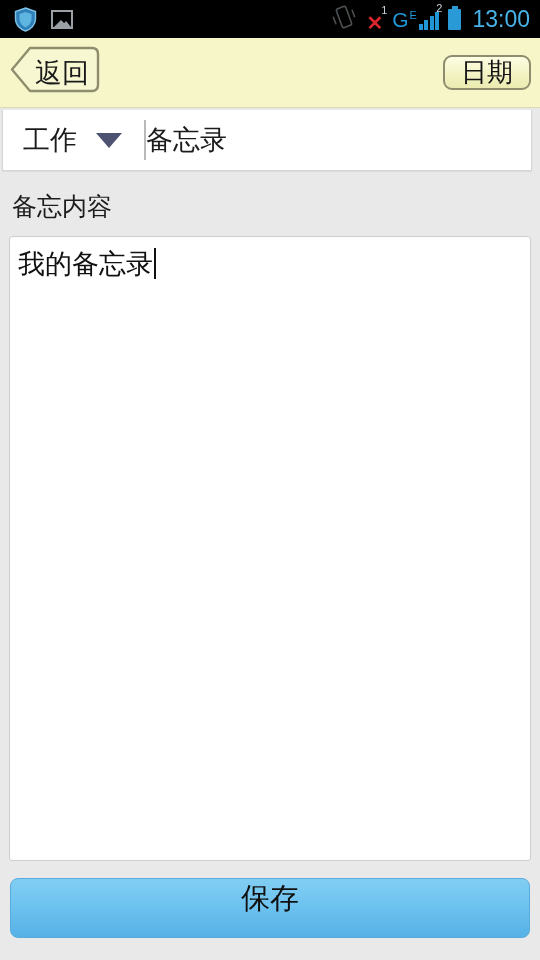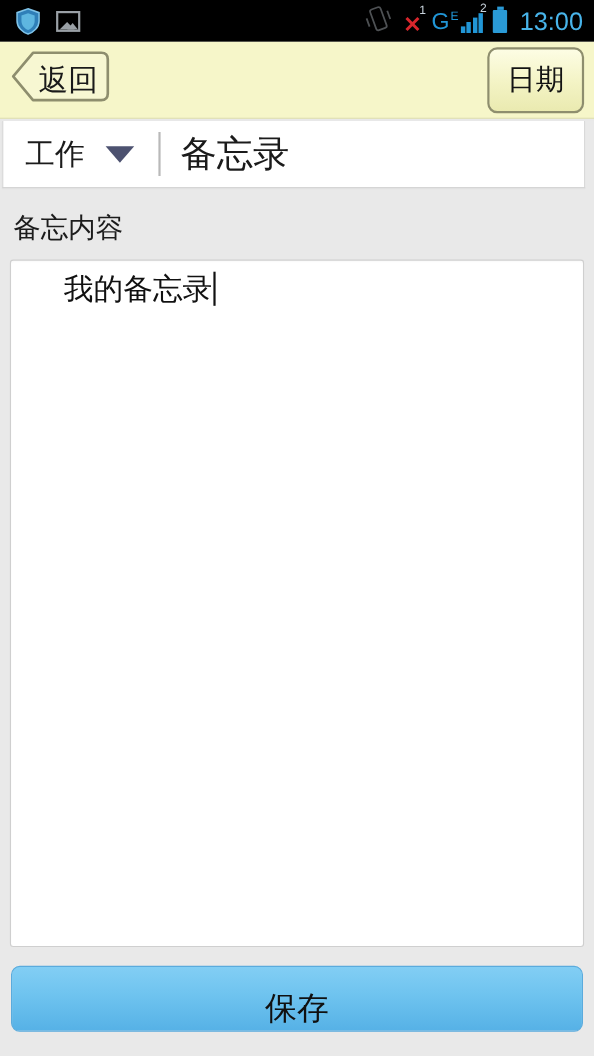--- a/index.html
+++ b/index.html
@@ -199,21 +199,21 @@
     font-style: italic;
     color: #141414;
     font-family: "DejaVu Sans", sans-serif;
     letter-spacing: 0.5px;
     pointer-events: none;
   }
   .date-btn {
     margin-left: auto;
     margin-right: 9px;
     width: 88px;
-    height: 60px;
+    height: 35px;
     border: 2px solid #8e8e6e;
     border-radius: 9px;
     background: linear-gradient(to bottom, #fdfde4 0%, #f3f3c4 55%, #eaeab0 100%);
     display: flex;
     align-items: center;
     justify-content: center;
     font-size: 26px;
     color: #131313;
     box-sizing: border-box;
     cursor: pointer;
@@ -253,23 +253,22 @@
     margin-left: 19px;
     cursor: pointer;
   }
   .cat-divider {
     width: 2px;
     height: 40px;
     background: #b9b9b9;
     margin-left: 22px;
   }
   .cat-kind {
-    font-size: 33px;
+    font-size: 27px;
     color: #1b1b1b;
-    margin-left: 18px;
     font-family: Liberation Mono, monospace;
   }
 
   .field-label {
     font-size: 25px;
     color: #1c1c1c;
     padding: 19px 0 0 12px;
     font-family: Liberation Serif, serif;
   }
 
@@ -283,41 +282,40 @@
     padding: 10px 8px 0 8px;
     position: relative;
     cursor: text;
     box-shadow: inset 0 1px 2px rgba(0,0,0,0.03);
   }
   .memo-text {
     font-size: 27px;
     color: #111111;
     line-height: 34px;
     white-space: pre-wrap;
-    font-family: Liberation Mono, monospace;
+    font-family: Liberation Serif, serif;
     display: inline;
-    margin-left: 40px;
   }
   .caret {
     display: inline-block;
     width: 2px;
     height: 31px;
     background: #111;
     vertical-align: -6px;
     margin-left: 1px;
   }
 
   .save-btn {
     margin: 17px 10px 0 10px;
     height: 60px;
     border-radius: 8px;
     border: 1px solid #5aabdd;
     background: linear-gradient(to bottom, #82cef4 0%, #6ec3ef 45%, #56b1e6 100%);
     display: flex;
-    align-items: flex-end;
+    align-items: flex-start;
     justify-content: center;
     font-size: 29px;
     color: #101010;
     box-sizing: border-box;
     cursor: pointer;
     font-family: "DejaVu Sans", sans-serif;
   }
 </style>
 </head>
 <body>

